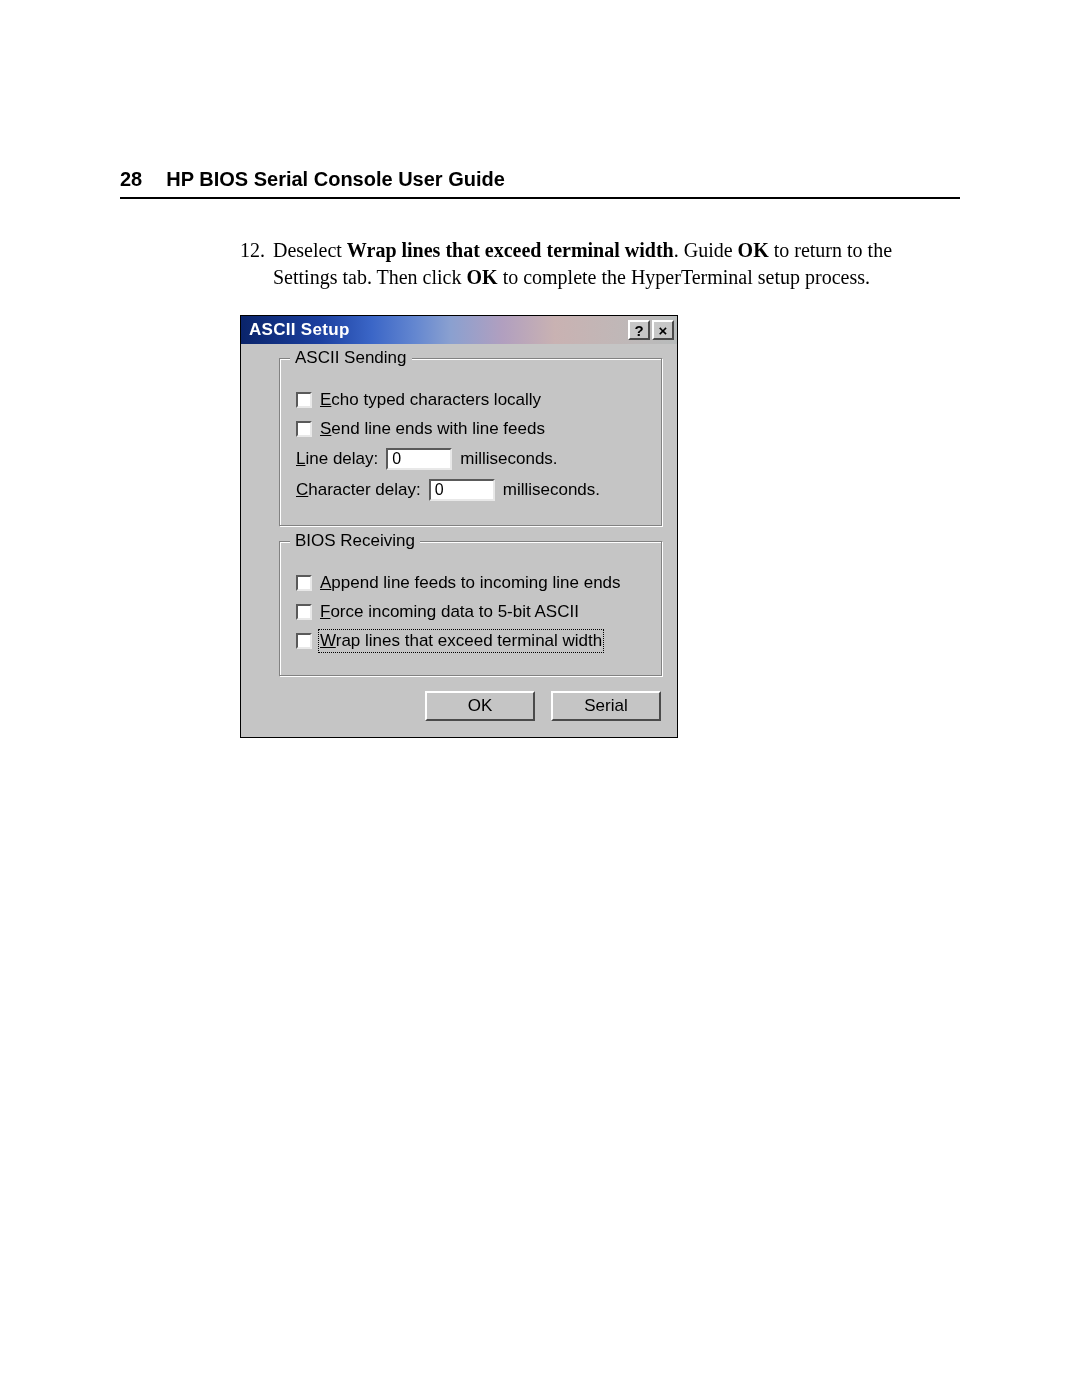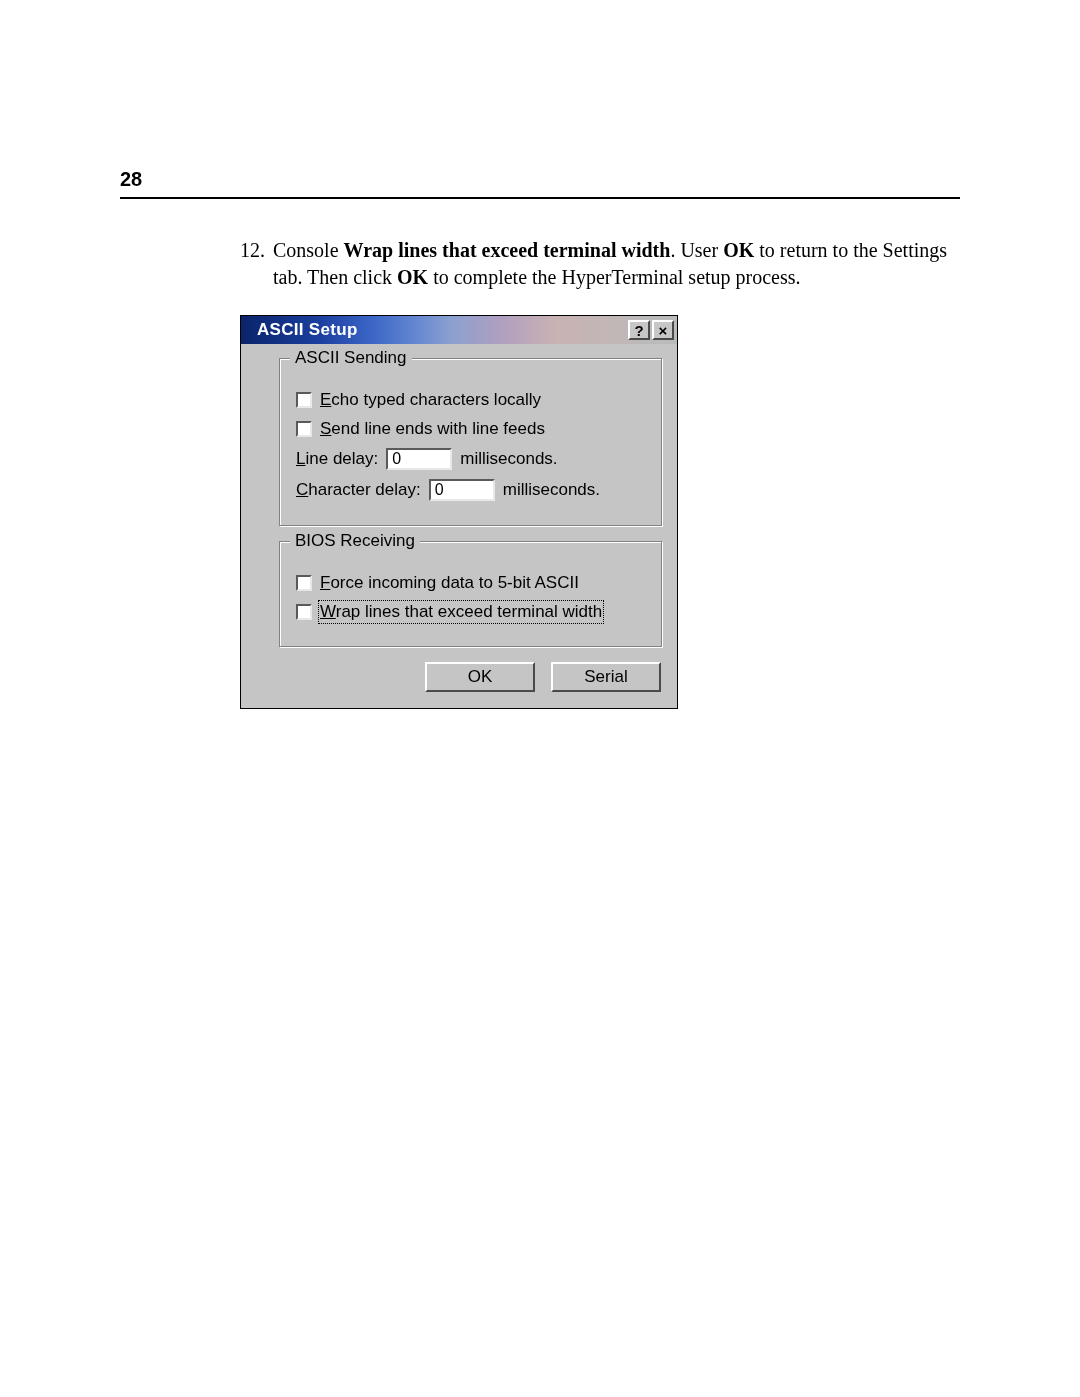--- a/index.html
+++ b/index.html
@@ -45,21 +45,21 @@
     font-family: "MS Sans Serif", Tahoma, Arial, sans-serif;
     font-size: 17px;
     color: #000;
   }
   .titlebar {
     height: 28px;
     display: flex;
     align-items: center;
     background: linear-gradient(to right, #0a246a 0%, #1b3f9f 18%, #3b66c7 30%, #6487d0 40%, #8aa0d0 48%, #b19fbf 60%, #c9b2b2 72%, #b8bcbc 100%);
     color: #fff;
-    padding: 0 3px 0 16px;
+    padding: 0 3px 0 8px;
   }
   .titlebar-text {
     font-weight: bold;
     font-size: 17px;
     flex: 1;
     letter-spacing: 0.3px;
   }
   .titlebar-btns { display: flex; gap: 2px; }
   .tb-btn {
     width: 22px; height: 20px;
@@ -138,26 +138,27 @@
     cursor: default;
   }
 </style>
 </head>
 <body>
 
 <div class="page">
 
   <div class="header-line">
     <span class="header-page-num">28</span>
+    <span class="header-title">HP BIOS Serial Console User Guide</span>
   </div>
 
   <div class="instruction-row">
     <div class="instruction-num">12.</div>
     <div class="instruction-body">
-      <span>Console </span><b>Wrap lines that exceed terminal width</b><span>. User </span><b>OK</b><span> to return to the Settings tab. Then click </span><b>OK</b><span> to complete the HyperTerminal setup process.</span>
+      <span>Deselect </span><b>Wrap lines that exceed terminal width</b><span>. Guide </span><b>OK</b><span> to return to the Settings tab. Then click </span><b>OK</b><span> to complete the HyperTerminal setup process.</span>
     </div>
   </div>
 
   <div class="dialog">
     <div class="titlebar">
       <span class="titlebar-text">ASCII Setup</span>
       <div class="titlebar-btns">
         <div class="tb-btn">
           <span>?</span>
         </div>
@@ -191,20 +192,24 @@
         <div class="row">
           <span class="lbl underline-first">Character delay:</span>
           <input type="text" class="num-input" value="0" style="">
           <span>milliseconds.</span>
         </div>
       </div>
 
       <div class="groupbox">
         <div class="legend">BIOS Receiving</div>
 
+        <div class="row">
+          <div class="check"></div>
+          <span class="lbl underline-first">Append line feeds to incoming line ends</span>
+        </div>
 
         <div class="row">
           <div class="check"></div>
           <span class="lbl underline-first">Force incoming data to 5-bit ASCII</span>
         </div>
 
         <div class="row">
           <div class="check"></div>
           <span class="lbl underline-first focus-rect">Wrap lines that exceed terminal width</span>
         </div>

